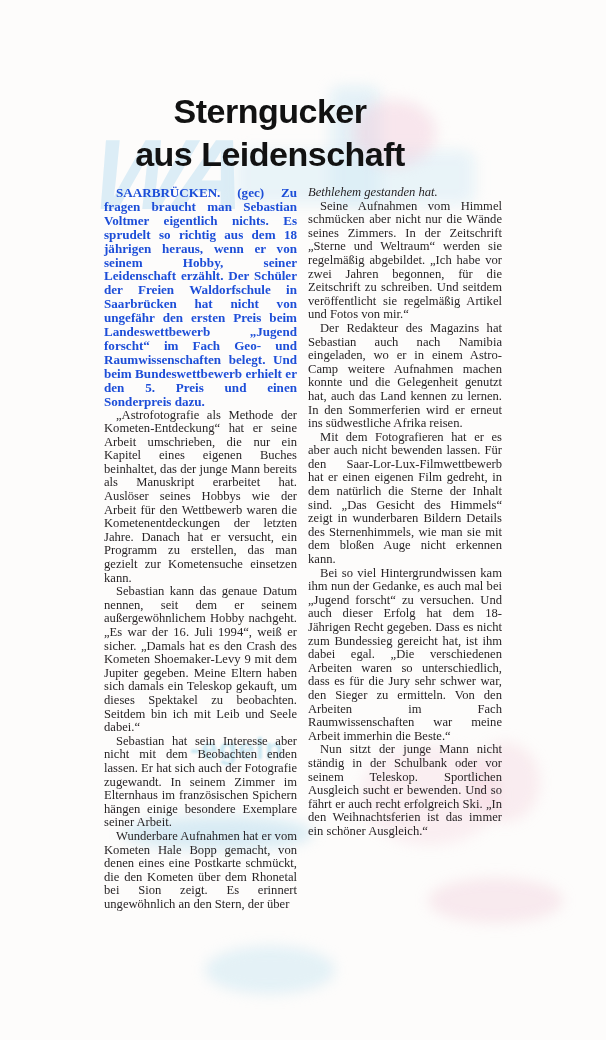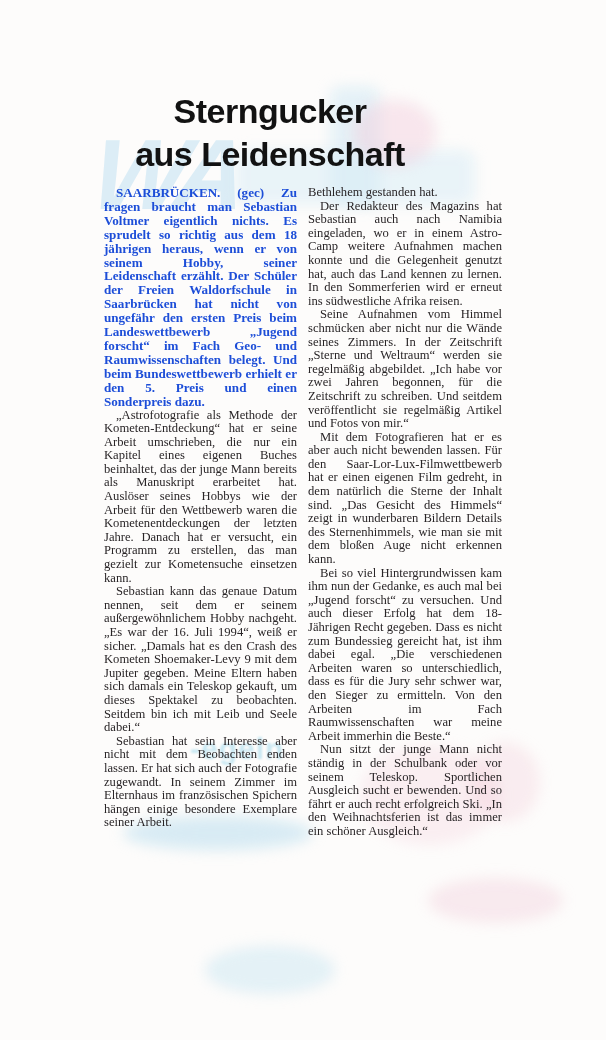--- a/index.html
+++ b/index.html
@@ -63,21 +63,21 @@
     text-align:justify;
     font-size:12.6px;line-height:13.6px;
     color:#292527;
     hyphens:auto;
   }
   .col p.lead{
     font-weight:bold;
     font-size:13.1px;line-height:13.9px;
     color:#1d4ed8;
   }
-  .col p.no-indent{text-indent:0;}
+  .col p.no-indent{text-indent:0;font-style:italic;}
 </style>
 </head>
 <body>
 
 <div class="page">
 
   <div class="wm-letters">WA</div>
   <div class="blob b2"></div>
   <div class="blob b8"></div>
   <div class="blob b1"></div>
@@ -92,24 +92,25 @@
     <div>Sterngucker</div>
     <div>aus Leidenschaft</div>
   </div>
 
   <div class="cols">
     <div class="col">
       <p class="lead">SAARBRÜCKEN. (gec) Zu fragen braucht man Sebastian Voltmer eigentlich nichts. Es sprudelt so richtig aus dem 18 jährigen heraus, wenn er von seinem Hobby, seiner Leidenschaft erzählt. Der Schüler der Freien Waldorfschule in Saarbrücken hat nicht von ungefähr den ersten Preis beim Landeswettbewerb „Jugend forscht“ im Fach Geo- und Raumwissenschaften belegt. Und beim Bundeswettbewerb erhielt er den 5. Preis und einen Sonderpreis dazu.</p>
       <p>„Astrofotografie als Methode der Kometen-Entdeckung“ hat er seine Arbeit umschrieben, die nur ein Kapitel eines eigenen Buches beinhaltet, das der junge Mann bereits als Manuskript erarbeitet hat. Auslöser seines Hobbys wie der Arbeit für den Wettbewerb waren die Kometenentdeckungen der letzten Jahre. Danach hat er versucht, ein Programm zu erstellen, das man gezielt zur Kometensuche einsetzen kann.</p>
       <p>Sebastian kann das genaue Datum nennen, seit dem er seinem außergewöhnlichem Hobby nachgeht. „Es war der 16. Juli 1994“, weiß er sicher. „Damals hat es den Crash des Kometen Shoemaker-Levy 9 mit dem Jupiter gegeben. Meine Eltern haben sich damals ein Teleskop gekauft, um dieses Spektakel zu beobachten. Seitdem bin ich mit Leib und Seele dabei.“</p>
       <p>Sebastian hat sein Interesse aber nicht mit dem Beobachten enden lassen. Er hat sich auch der Fotografie zugewandt. In seinem Zimmer im Elternhaus im französischen Spichern hängen einige besondere Exemplare seiner Arbeit.</p>
+      <p>Wunderbare Aufnahmen hat er vom Kometen Hale Bopp gemacht, von denen eines eine Postkarte schmückt, die den Kometen über dem Rhonetal bei Sion zeigt. Es erinnert ungewöhnlich an den Stern, der über</p>
     </div>
     <div class="col right">
       <p class="no-indent">Bethlehem gestanden hat.</p>
+      <p>Seine Aufnahmen vom Himmel schmücken aber nicht nur die Wände seines Zimmers. In der Zeitschrift „Sterne und Weltraum“ werden sie regelmäßig abgebildet. „Ich habe vor zwei Jahren begonnen, für die Zeitschrift zu schreiben. Und seitdem veröffentlicht sie regelmäßig Artikel und Fotos von mir.“</p>
       <p>Der Redakteur des Magazins hat Sebastian auch nach Namibia eingeladen, wo er in einem Astro-Camp weitere Aufnahmen machen konnte und die Gelegenheit genutzt hat, auch das Land kennen zu lernen. In den Sommerferien wird er erneut ins südwestliche Afrika reisen.</p>
-      <p>Seine Aufnahmen vom Himmel schmücken aber nicht nur die Wände seines Zimmers. In der Zeitschrift „Sterne und Weltraum“ werden sie regelmäßig abgebildet. „Ich habe vor zwei Jahren begonnen, für die Zeitschrift zu schreiben. Und seitdem veröffentlicht sie regelmäßig Artikel und Fotos von mir.“</p>
       <p>Mit dem Fotografieren hat er es aber auch nicht bewenden lassen. Für den Saar-Lor-Lux-Filmwettbewerb hat er einen eigenen Film gedreht, in dem natürlich die Sterne der Inhalt sind. „Das Gesicht des Himmels“ zeigt in wunderbaren Bildern Details des Sternenhimmels, wie man sie mit dem bloßen Auge nicht erkennen kann.</p>
       <p>Bei so viel Hintergrundwissen kam ihm nun der Gedanke, es auch mal bei „Jugend forscht“ zu versuchen. Und auch dieser Erfolg hat dem 18-Jährigen Recht gegeben. Dass es nicht zum Bundessieg gereicht hat, ist ihm dabei egal. „Die verschiedenen Arbeiten waren so unterschiedlich, dass es für die Jury sehr schwer war, den Sieger zu ermitteln. Von den Arbeiten im Fach Raumwissenschaften war meine Arbeit immerhin die Beste.“</p>
       <p>Nun sitzt der junge Mann nicht ständig in der Schulbank oder vor seinem Teleskop. Sportlichen Ausgleich sucht er bewenden. Und so fährt er auch recht erfolgreich Ski. „In den Weihnachtsferien ist das immer ein schöner Ausgleich.“</p>
     </div>
   </div>
 
 </div>
 
 </body></html>

